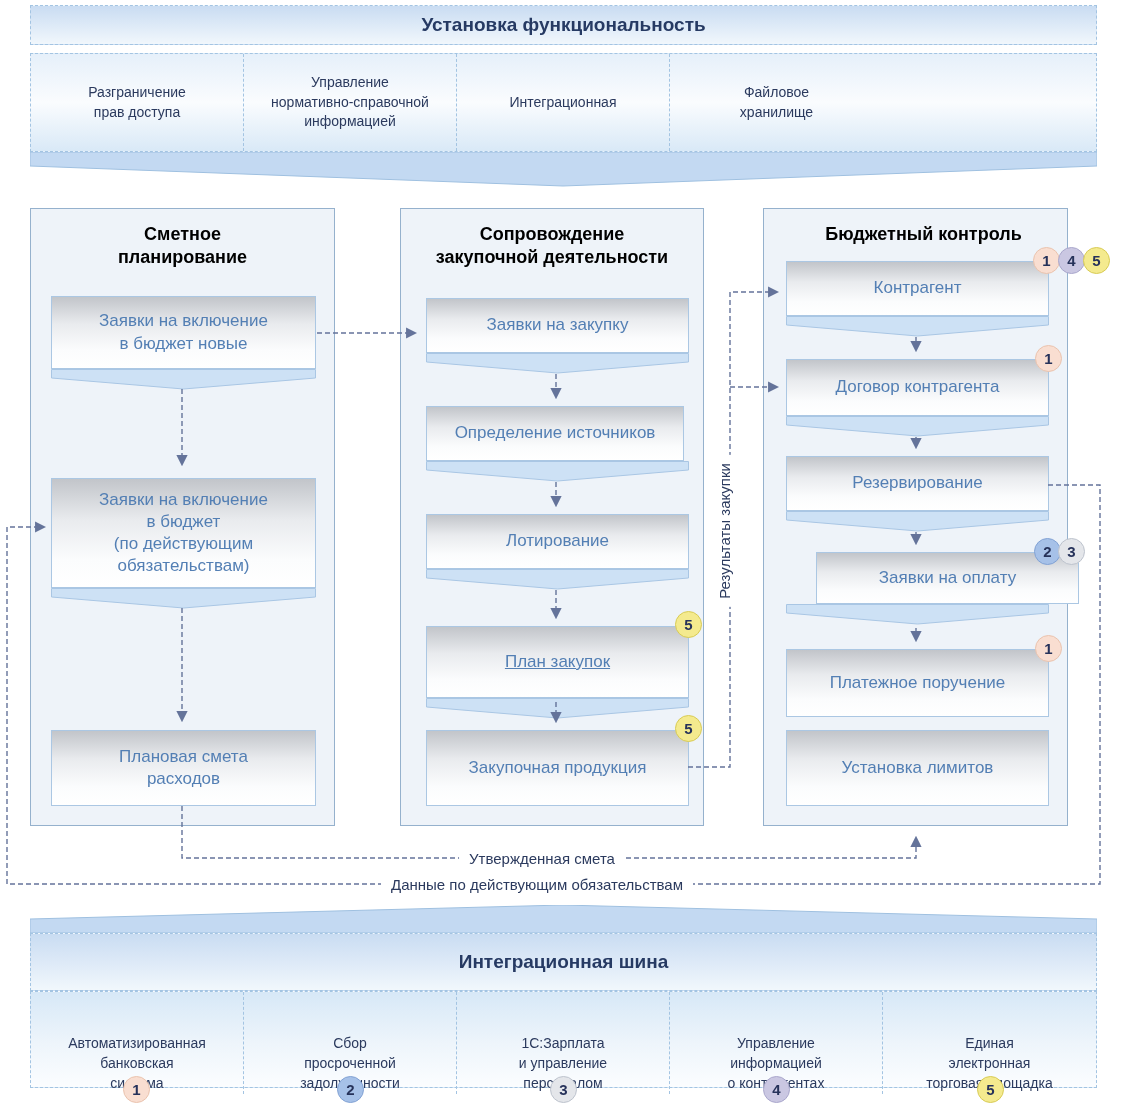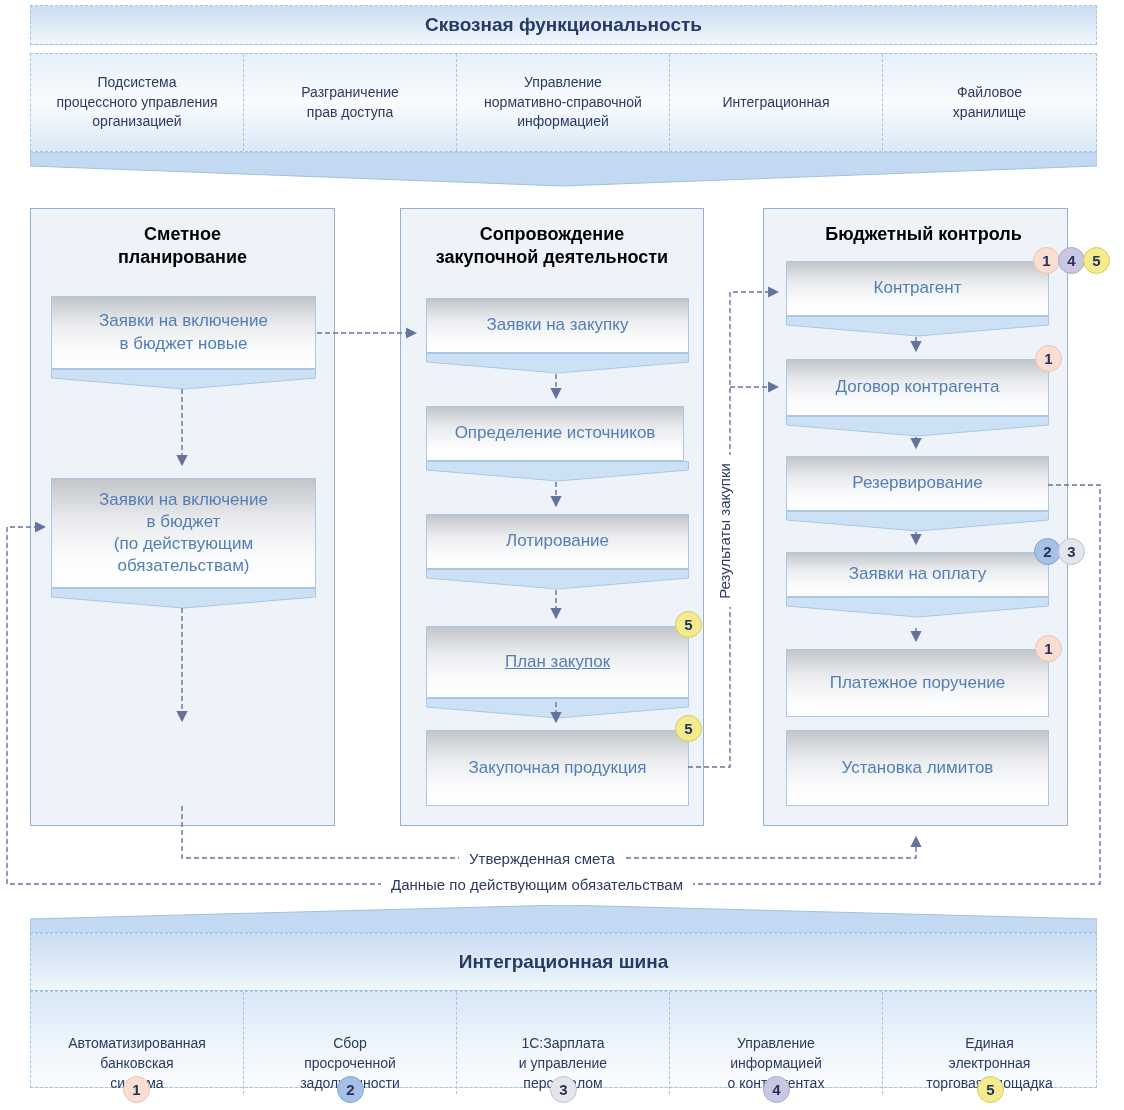--- a/index.html
+++ b/index.html
@@ -54,25 +54,22 @@
     padding:1px 10px;font-size:15px;color:#2b3a5e;white-space:nowrap;z-index:3;}
   .vLabel{position:absolute;transform:translate(-50%,-50%) rotate(-90deg);background:#fff;
     padding:1px 8px;font-size:15px;color:#2b3a5e;white-space:nowrap;z-index:3;}
 </style>
 </head>
 <body>
 
 <div class="canvas">
 
   <div class="abs" style="left:30px;top:5px;width:1067px;">
-    <div class="band-title" style="height:40px;">Сквозная функциональность</div>
+    <div class="band-title" style="height:40px;">Установка функциональность</div>
     <div class="cells top" style="height:99px;margin-top:8px;">
-      <div class="cell">Подсистема
-процессного управления
-организацией</div>
       <div class="cell">Разграничение
 прав доступа</div>
       <div class="cell">Управление
 нормативно-справочной
 информацией</div>
       <div class="cell">Интеграционная</div>
       <div class="cell">Файловое
 хранилище</div>
     </div>
     <svg class="bigchev" width="1067" height="35" viewBox="0 0 1067 35" preserveAspectRatio="none">
@@ -95,20 +92,24 @@
     <div class="pbox" style="left:20px;top:269px;width:265px;">
       <div class="pbox-rect" style="width:265px;height:110px;">Заявки на включение
 в бюджет
 (по действующим
 обязательствам)</div>
       <svg class="chev" width="265" height="21" viewBox="0 0 265 21" preserveAspectRatio="none">
         <polygon points="0.5,0.5 264.5,0.5 264.5,9 132.5,20 0.5,9"></polygon>
       </svg>
     </div>
 
+    <div class="pbox" style="left:20px;top:521px;width:265px;">
+      <div class="pbox-rect" style="width:265px;height:76px;">Плановая смета
+расходов</div>
+    </div>
   </div>
 
   <div class="col" style="left:400px;width:304px;">
     <div class="col-title" style="top:14px;">Сопровождение
 закупочной деятельности</div>
 
     <div class="pbox" style="left:25px;top:89px;width:263px;">
       <div class="pbox-rect" style="width:263px;height:55px;">Заявки на закупку</div>
       <svg class="chev" width="263" height="21" viewBox="0 0 263 21" preserveAspectRatio="none">
         <polygon points="0.5,0.5 262.5,0.5 262.5,9 131.5,20 0.5,9"></polygon>
@@ -167,21 +168,21 @@
     <div class="pbox" style="left:22px;top:247px;width:263px;">
       <div class="pbox-rect" style="width:263px;height:55px;">Резервирование</div>
       <svg class="chev" width="263" height="21" viewBox="0 0 263 21" preserveAspectRatio="none">
         <polygon points="0.5,0.5 262.5,0.5 262.5,9 131.5,20 0.5,9"></polygon>
       </svg>
     </div>
 
     <div class="pbox" style="left:22px;top:343px;width:263px;">
       <span class="badge c2" style="top:-14px;right:-12px;">2</span>
       <span class="badge c3" style="top:-14px;right:-36px;">3</span>
-      <div class="pbox-rect" style="width:263px;height:45px;">Заявки на оплату</div>
+      <div class="pbox-rect" style="width:263px;height:52px;margin-left:30px;">Заявки на оплату</div>
       <svg class="chev" width="263" height="21" viewBox="0 0 263 21" preserveAspectRatio="none">
         <polygon points="0.5,0.5 262.5,0.5 262.5,9 131.5,20 0.5,9"></polygon>
       </svg>
     </div>
 
     <div class="pbox" style="left:22px;top:440px;width:263px;">
       <span class="badge c1" style="top:-14px;right:-13px;">1</span>
       <div class="pbox-rect" style="width:263px;height:68px;">Платежное поручение</div>
     </div>
 

